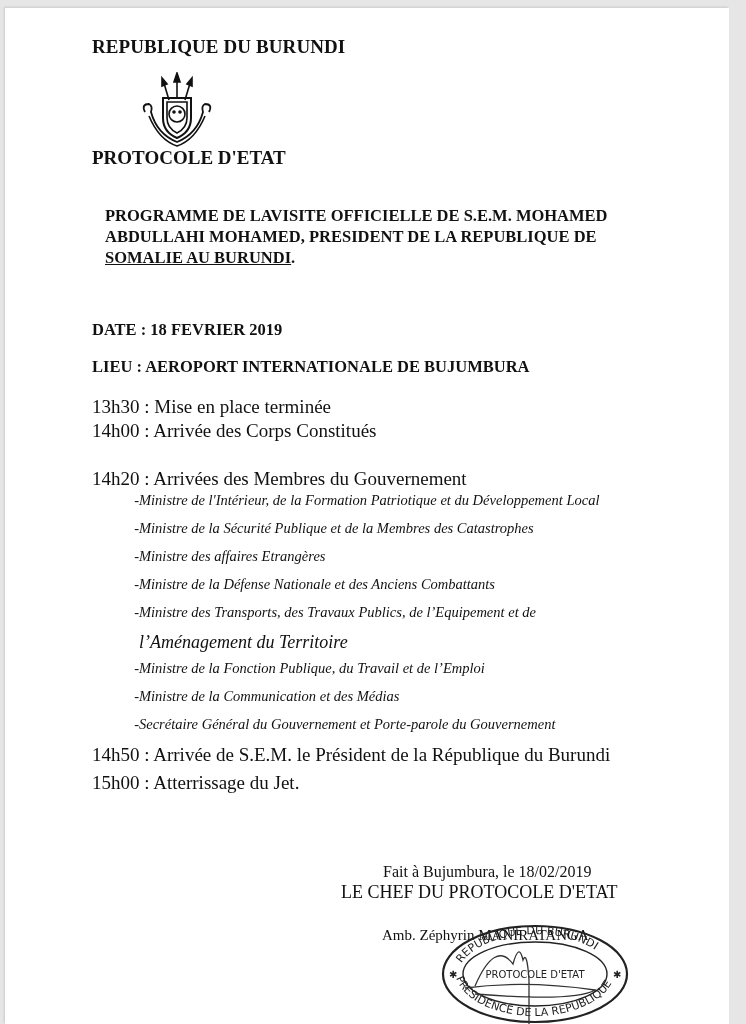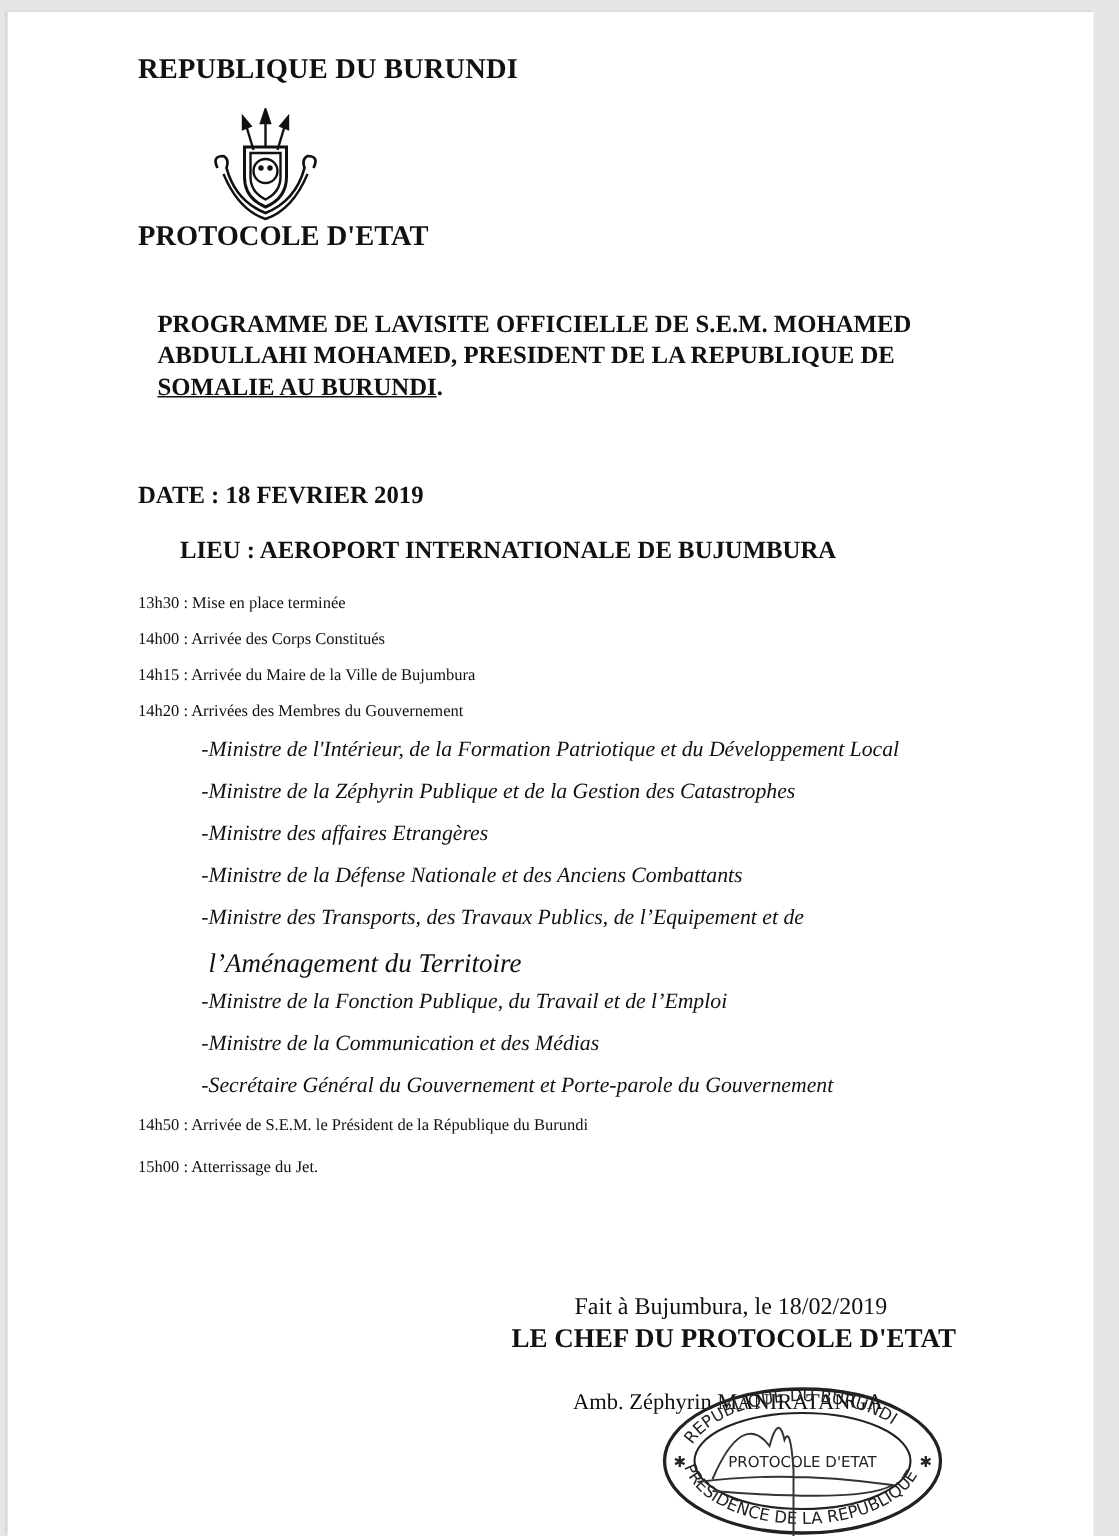--- a/index.html
+++ b/index.html
@@ -15,27 +15,27 @@
       background: #ffffff;
       box-shadow: -1px -1px 2px rgba(0,0,0,0.12);
     }
     .abs { position: absolute; white-space: nowrap; }
     .hdr-title { left: 87px; top: 28px; font-size: 19px; font-weight: bold; letter-spacing: 0.1px; }
     .emblem { left: 132px; top: 64px; width: 80px; height: 76px; }
     .hdr-protocol { left: 87px; top: 139px; font-size: 19px; font-weight: bold; }
     .title-block { left: 100px; top: 197px; width: 560px; font-weight: bold; font-size: 16.5px; line-height: 21px; }
     .title-block .u { text-decoration: underline; }
     .date { left: 87px; top: 312px; font-size: 16.5px; font-weight: bold; text-align: right; }
-    .lieu { left: 87px; top: 349px; font-size: 16.5px; font-weight: bold; margin-left: 28px; }
-    .sched { font-size: 11px; left: 87px; }
+    .lieu { left: 87px; top: 349px; font-size: 16.5px; font-weight: bold; }
+    .sched { font-size: 19px; left: 87px; }
     .bullet { font-size: 14.5px; font-style: italic; left: 112px; text-align: right; }
     .bullet .dash { display: inline-block; width: 22px; font-style: normal; }
     .cont { left: 134px; font-size: 18px; font-style: italic; }
     .fait { left: 378px; top: 839px; font-size: 16px; margin-top: 16px; }
-    .chef { left: 336px; top: 874px; font-size: 18px; font-weight: bold; }
+    .chef { left: 336px; top: 874px; font-size: 18px; font-weight: normal; }
     .amb { left: 377px; top: 919px; font-size: 15px; }
     .stamp { left: 430px; top: 912px; width: 200px; height: 105px; }
   </style>
 </head>
 <body>
 
 <div class="page">
 
   <div class="abs hdr-title">REPUBLIQUE DU BURUNDI</div>
 
@@ -63,25 +63,24 @@
     <div>PROGRAMME DE LAVISITE OFFICIELLE DE S.E.M. MOHAMED</div>
     <div>ABDULLAHI MOHAMED, PRESIDENT DE LA REPUBLIQUE DE</div>
     <div><span class="u">SOMALIE AU BURUNDI</span><span>.</span></div>
   </div>
 
   <div class="abs date">DATE : 18 FEVRIER 2019</div>
   <div class="abs lieu">LIEU : AEROPORT INTERNATIONALE DE BUJUMBURA</div>
 
   <div class="abs sched" style="top:388px">13h30 : Mise en place terminée</div>
   <div class="abs sched" style="top:412px">14h00 : Arrivée des Corps Constitués</div>
-  <div class="abs sched" style="top:436px">14h15 : Arrivée du Maire de la Ville de Bujumbura</div>
   <div class="abs sched" style="top:460px">14h20 : Arrivées des Membres du Gouvernement</div>
 
   <div class="abs bullet" style="top:484px"><span class="dash">-</span><span>Ministre de l'Intérieur, de la Formation Patriotique et du Développement Local</span></div>
-  <div class="abs bullet" style="top:512px"><span class="dash">-</span><span>Ministre de la Zéphyrin Publique et de la Gestion des Catastrophes</span></div>
+  <div class="abs bullet" style="top:512px"><span class="dash">-</span><span>Ministre de la Sécurité Publique et de la Membres des Catastrophes</span></div>
   <div class="abs bullet" style="top:540px"><span class="dash">-</span><span>Ministre des affaires Etrangères</span></div>
   <div class="abs bullet" style="top:568px"><span class="dash">-</span><span>Ministre de la Défense Nationale et des Anciens Combattants</span></div>
   <div class="abs bullet" style="top:596px"><span class="dash">-</span><span>Ministre des Transports, des Travaux Publics, de l’Equipement et de</span></div>
   <div class="abs cont" style="top:624px">l’Aménagement du Territoire</div>
   <div class="abs bullet" style="top:652px"><span class="dash">-</span><span>Ministre de la Fonction Publique, du Travail et de l’Emploi</span></div>
   <div class="abs bullet" style="top:680px"><span class="dash">-</span><span>Ministre de la Communication et des Médias</span></div>
   <div class="abs bullet" style="top:708px"><span class="dash">-</span><span>Secrétaire Général du Gouvernement et Porte-parole du Gouvernement</span></div>
 
   <div class="abs sched" style="top:736px">14h50 : Arrivée de S.E.M. le Président de la République du Burundi</div>
   <div class="abs sched" style="top:764px">15h00 : Atterrissage du Jet.</div>

